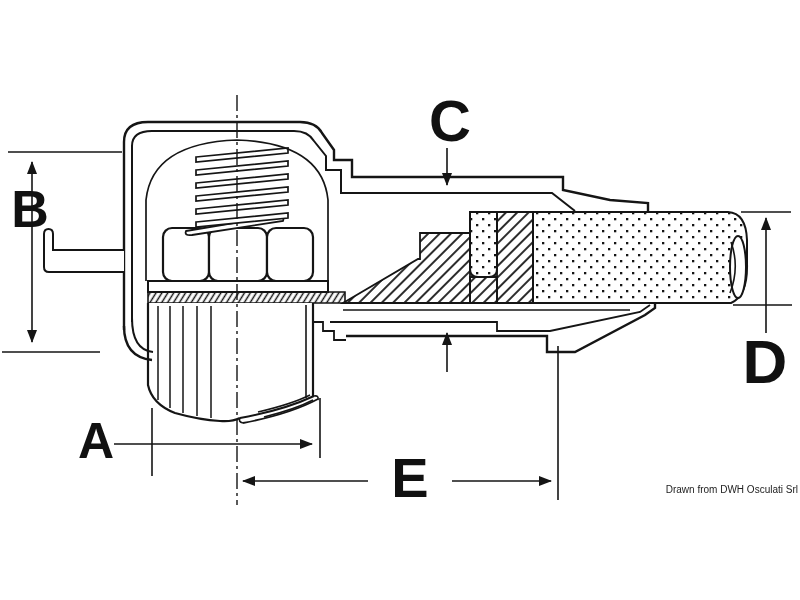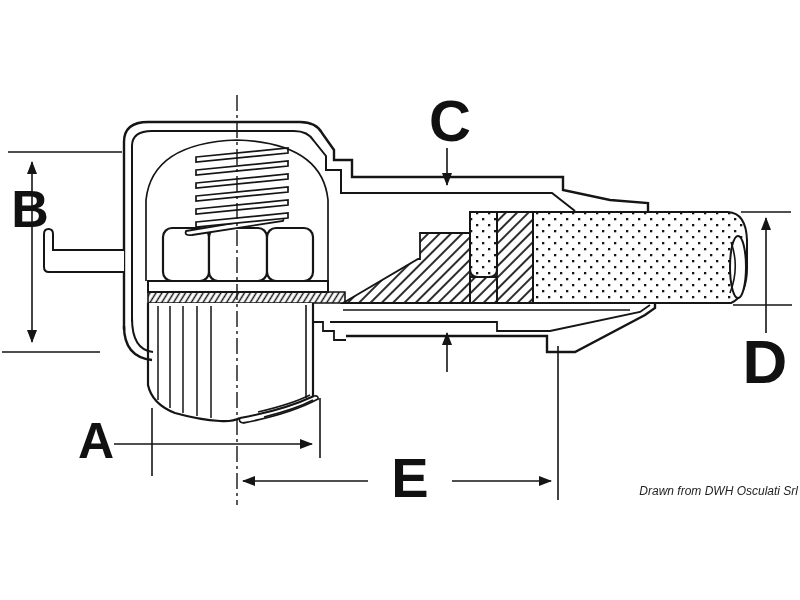--- a/index.html
+++ b/index.html
@@ -12,22 +12,22 @@
     position:absolute;transform:translate(-50%,-50%);
     font-family:"Liberation Sans",sans-serif;font-weight:700;color:#111;
     line-height:1;user-select:none;
   }
   .lbl-a{font-size:50px;}
   .lbl-b{font-size:52px;}
   .lbl-c{font-size:58px;}
   .lbl-d{font-size:62px;}
   .lbl-e{font-size:56px;}
   .credit{
-    position:absolute;right:2px;top:484px;font-size:12px;color:#222;
-    font-family:"Liberation Sans",sans-serif;white-space:nowrap;font-style:italic;
+    position:absolute;right:2px;top:484px;font-size:10px;color:#222;
+    font-family:"Liberation Sans",sans-serif;white-space:nowrap;
   }
 </style>
 </head>
 <body>
 
 <div id="stage">
 
   <svg id="drawing" width="800" height="600" viewBox="0 0 800 600">
     <defs>
       <marker id="arr" markerUnits="userSpaceOnUse" markerWidth="14" markerHeight="10" refX="12" refY="5" orient="auto">

